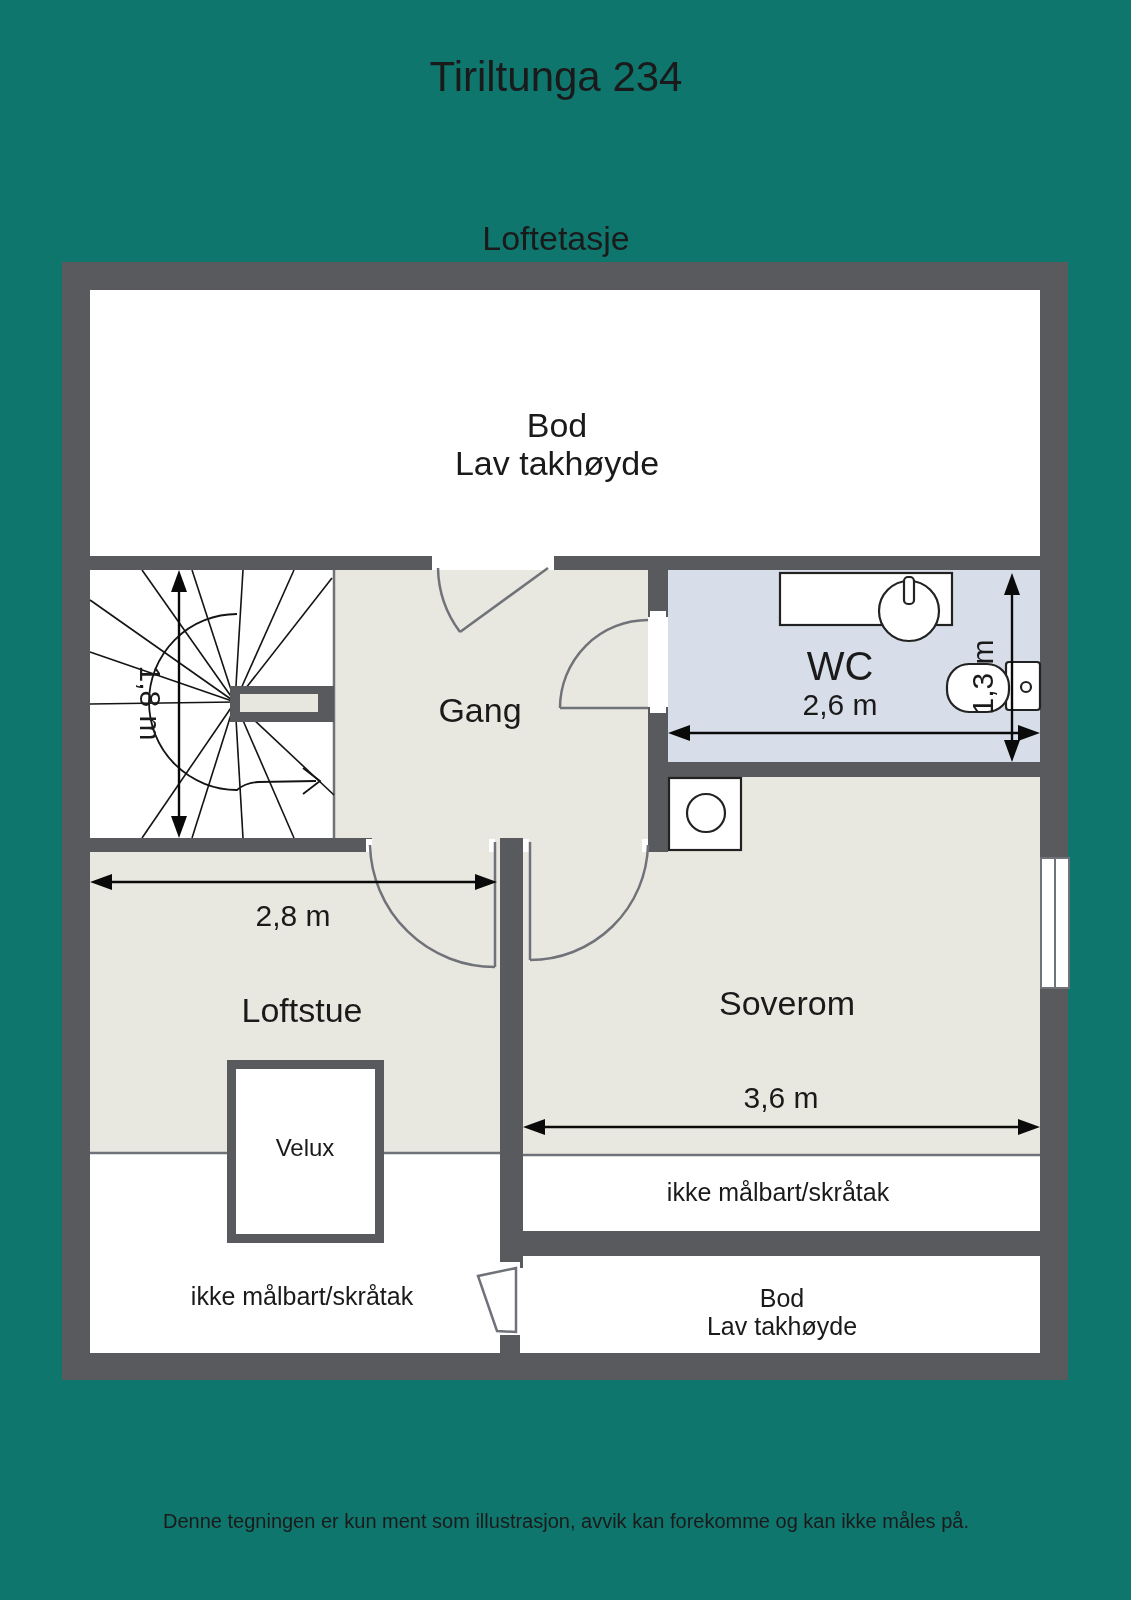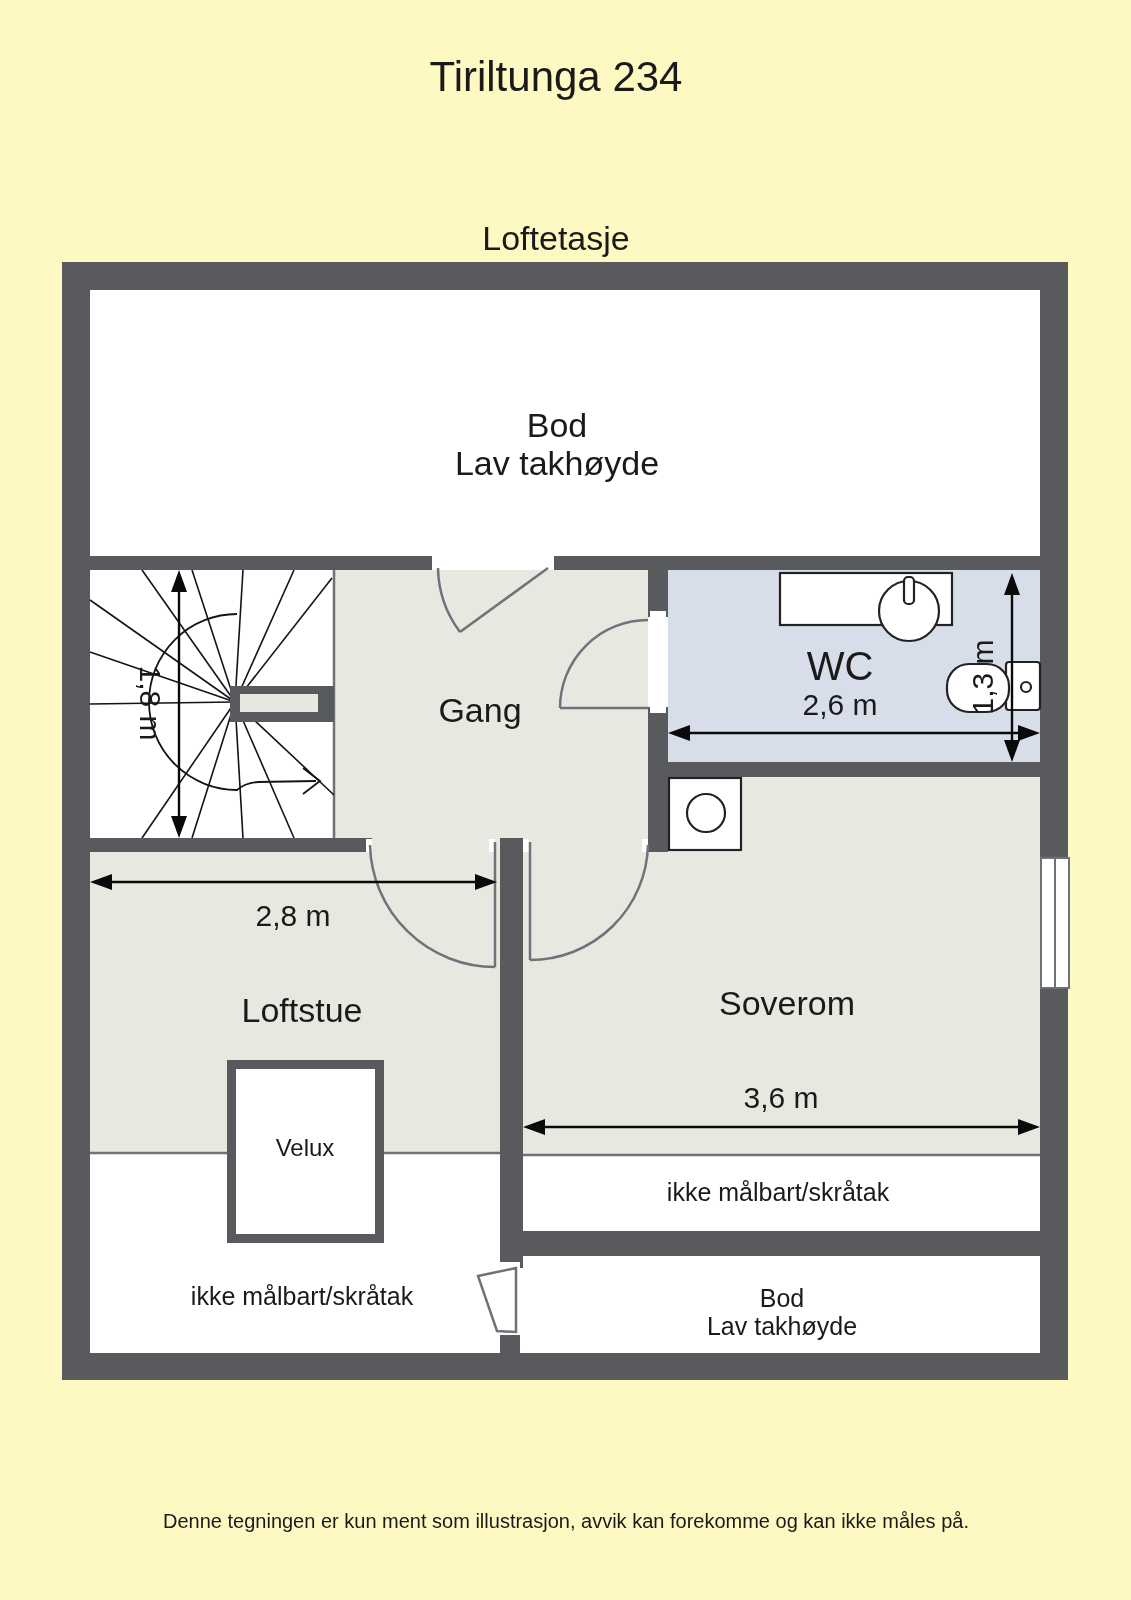--- a/index.html
+++ b/index.html
@@ -1,16 +1,16 @@
 <!DOCTYPE html>
 <html><head>
 <meta charset="utf-8">
 <style>
   html,body{margin:0;padding:0;background:#ffffff;}
-  .page{position:relative;width:1131px;height:1600px;background:#fef9c3;overflow:hidden;}
+  .page{position:relative;width:1131px;height:1600px;background:#0f766e;overflow:hidden;}
   svg{display:block;}
   text{font-family:"Liberation Sans","DejaVu Sans",sans-serif;fill:#1a1a1a;text-anchor:middle;}
   .t-title{font-size:42px;}
   .t-sub{font-size:34px;}
   .t-room{font-size:34px;}
   .t-wc{font-size:40px;}
   .t-dim{font-size:30px;}
   .t-note{font-size:25px;}
   .t-velux{font-size:24px;}
   .t-footer{font-size:20px;}

